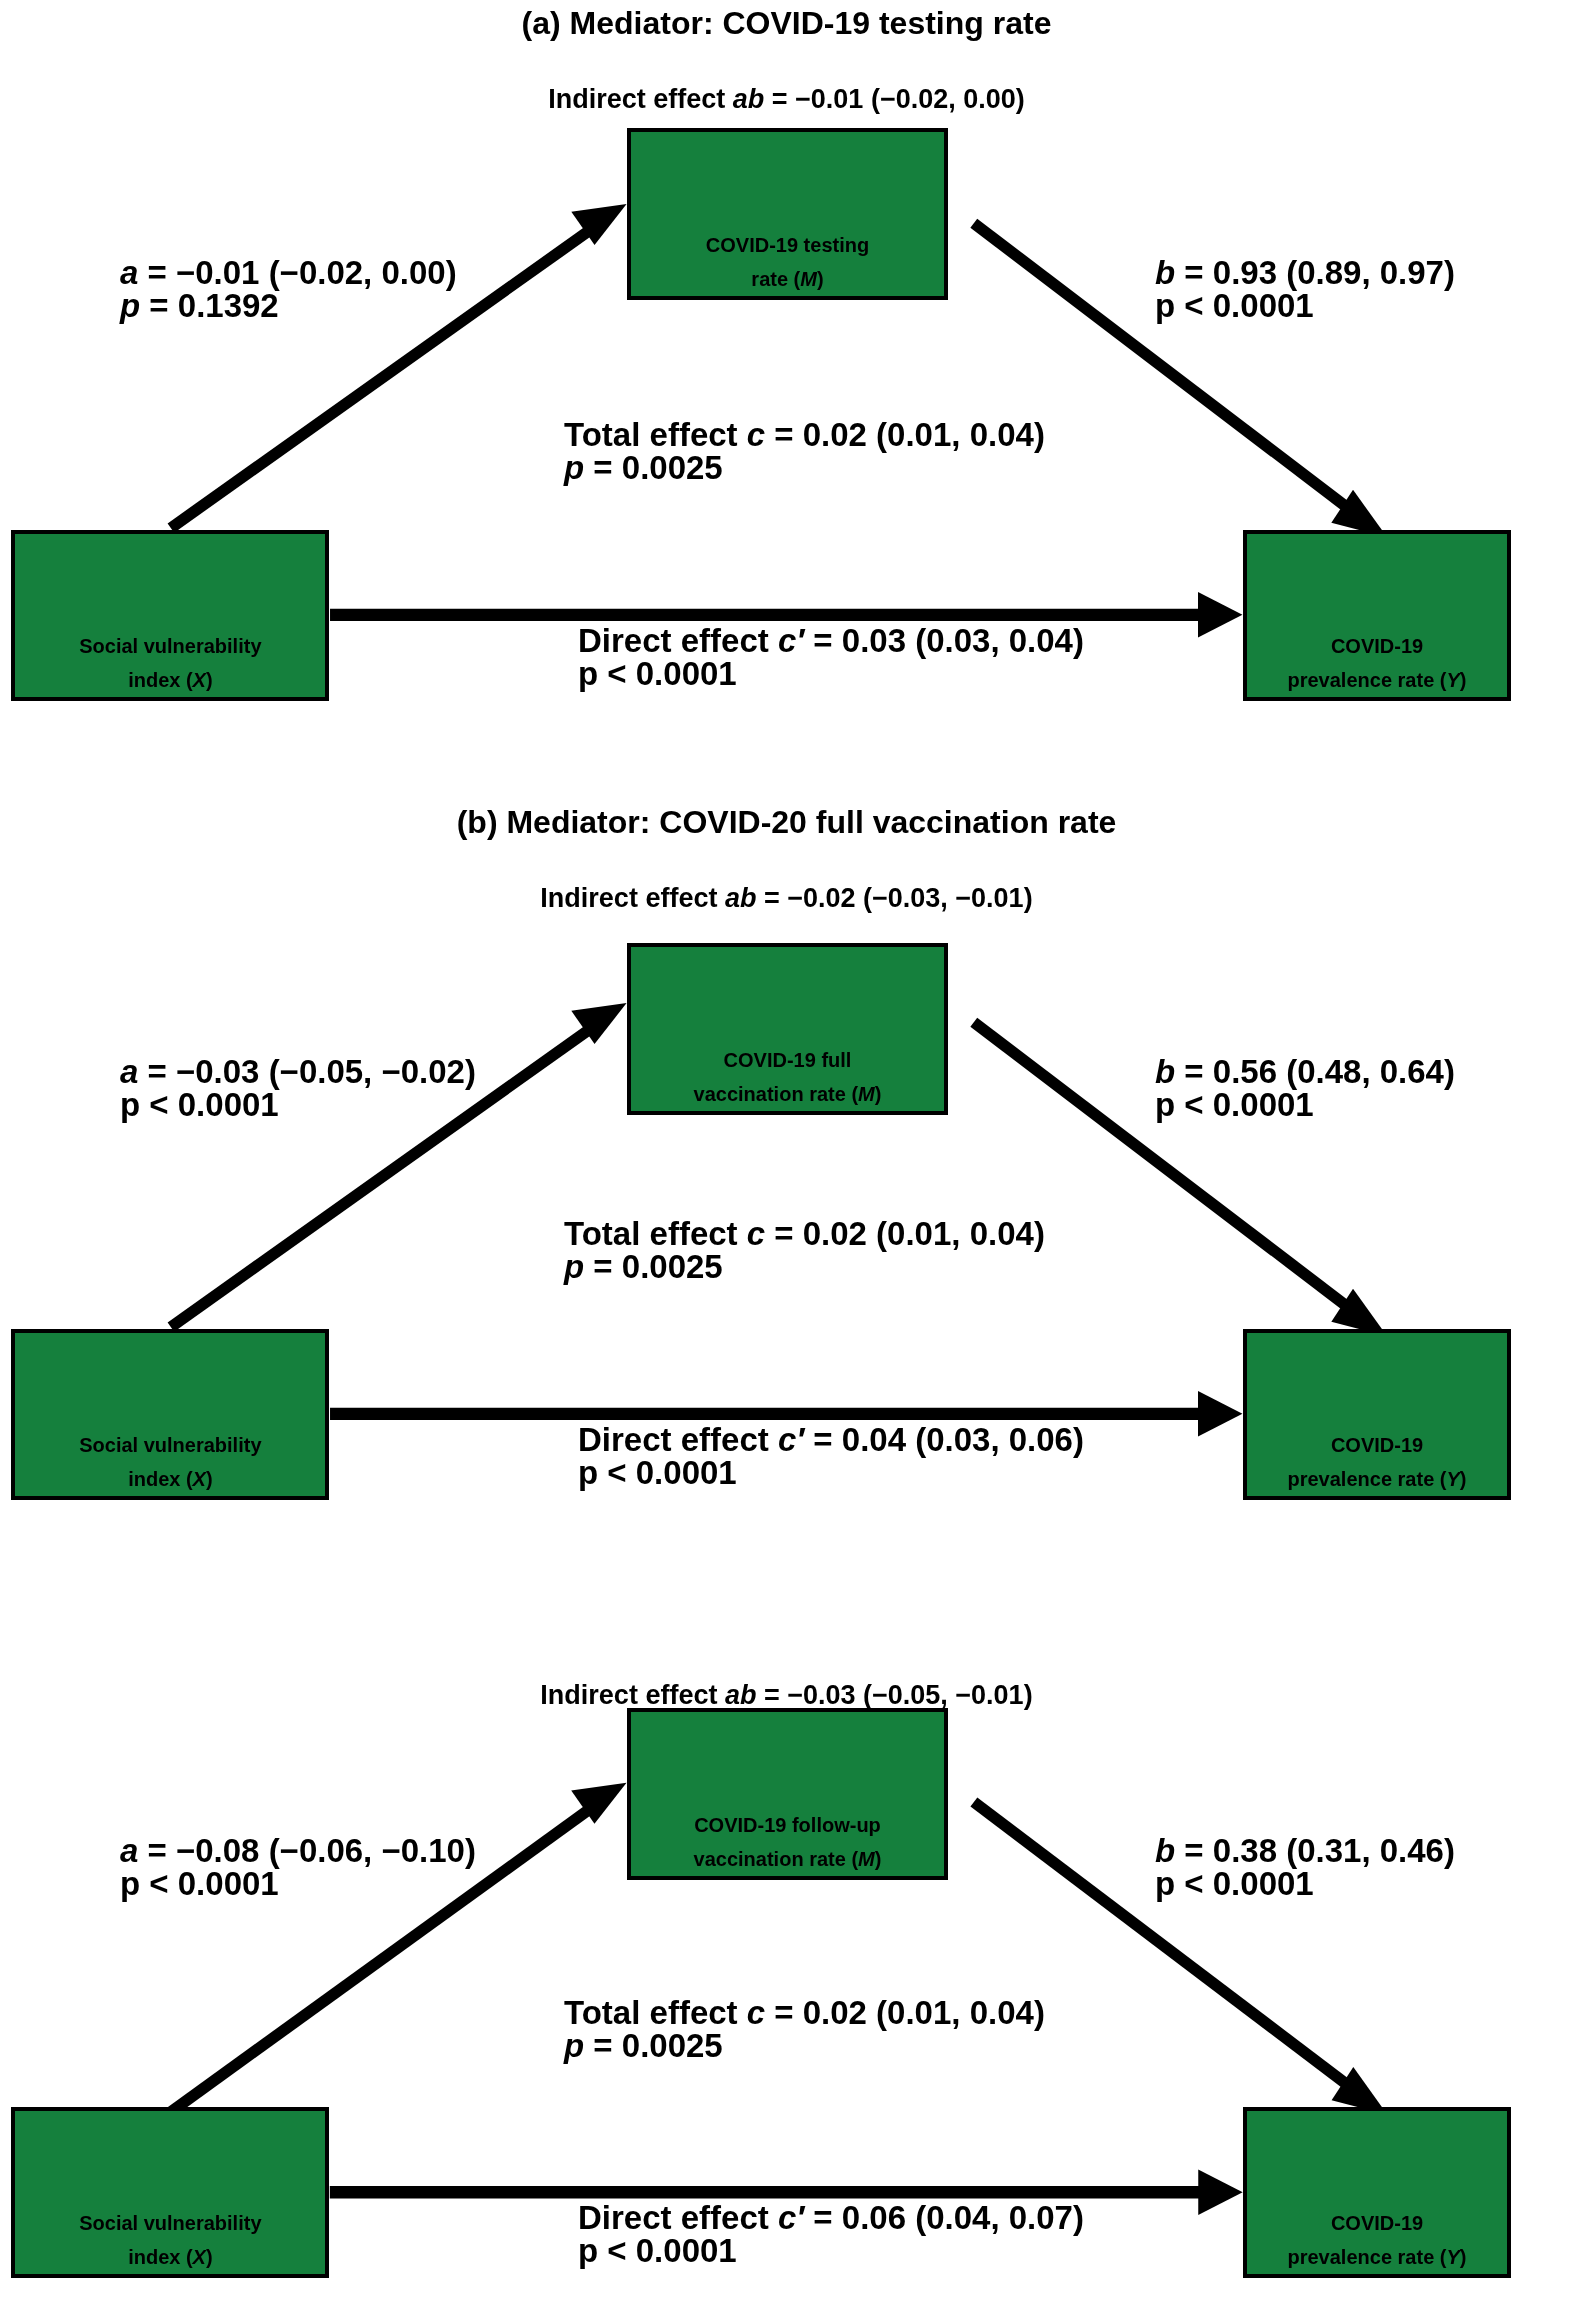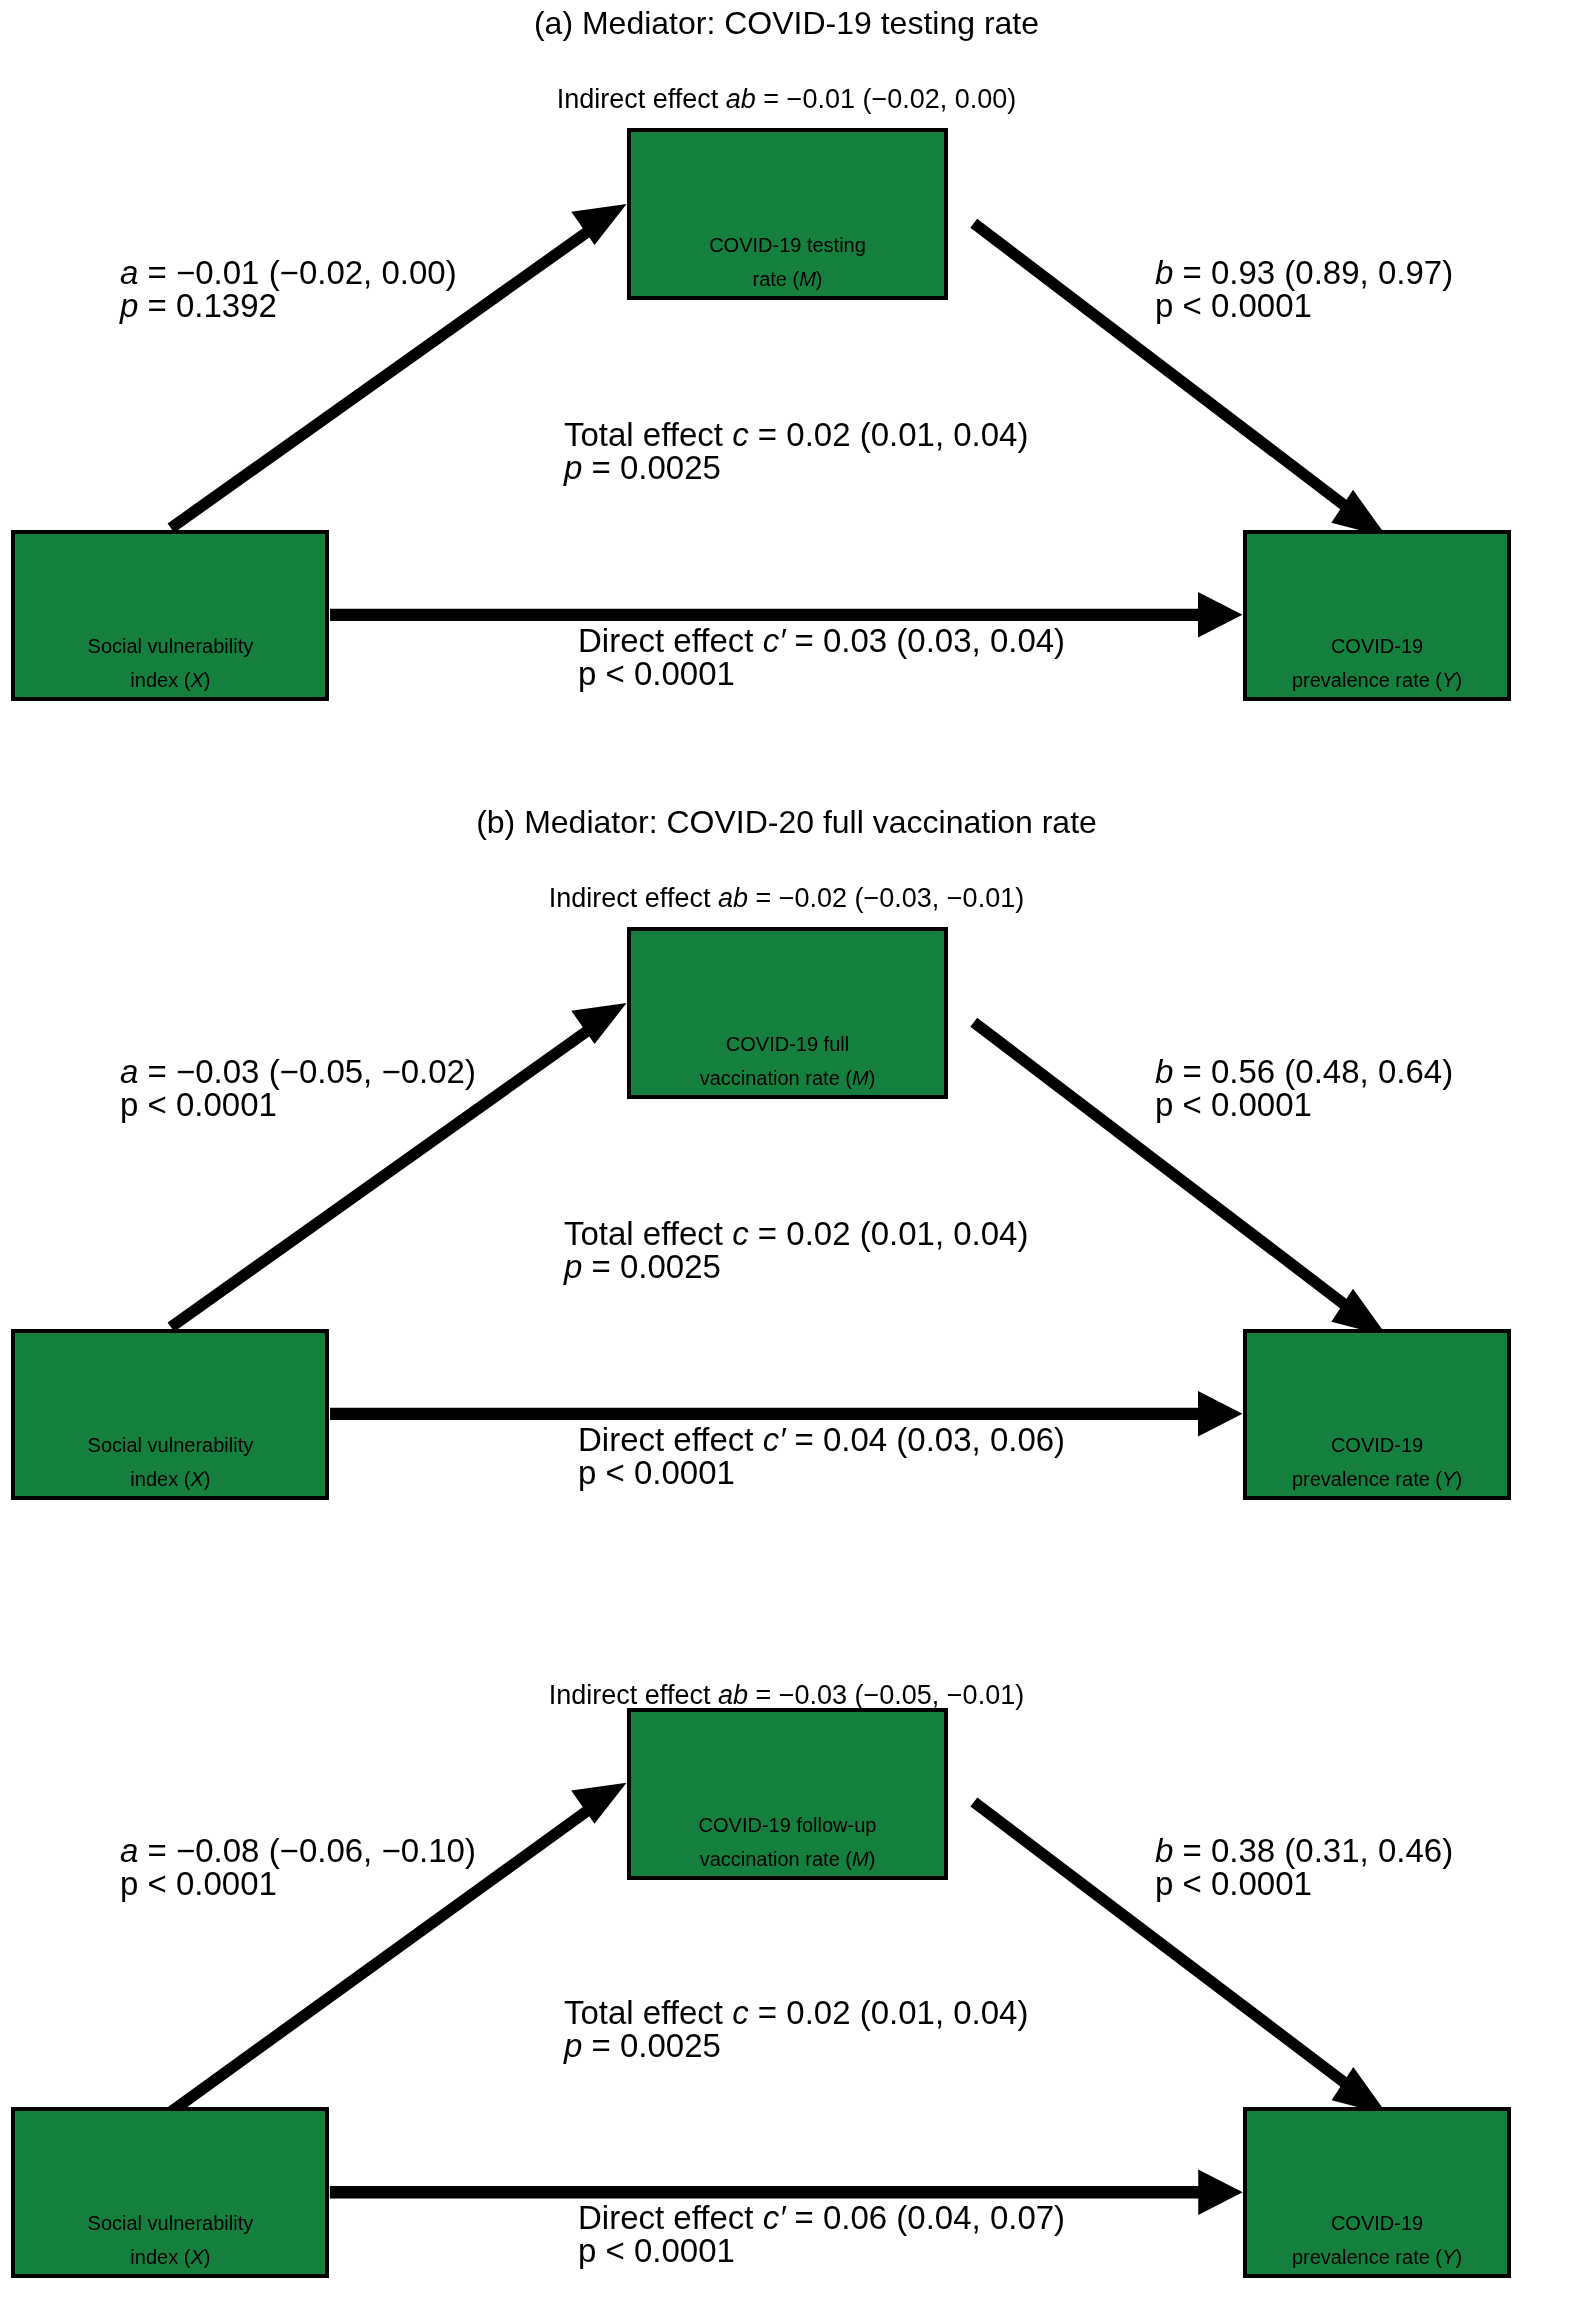--- a/index.html
+++ b/index.html
@@ -3,21 +3,21 @@
 <meta charset="utf-8">
 <style>
   html,body{margin:0;padding:0;background:#ffffff;}
   body{
     width:1573px;height:2319px;
     font-family:"Liberation Sans", sans-serif;
     color:#000000;
     position:relative;
     overflow:hidden;
   }
-  .panel{position:absolute;left:0;width:1312px;}
+  .panel{position:absolute;left:0;width:1312px;font-weight:bold;}
   .panel-title{
     position:absolute;left:0;width:1573px;text-align:center;
     font-size:32px;line-height:36px;white-space:nowrap;
   }
   .indirect-label{
     position:absolute;left:0;width:1573px;text-align:center;
     font-size:27px;line-height:32px;white-space:nowrap;
   }
   .node{
     position:absolute;box-sizing:border-box;
@@ -119,21 +119,21 @@
     <g>
       <line x1="1884" y1="432" x2="2630" y2="1000" stroke="#000" stroke-width="22"></line>
       <polygon points="2684,1040 2618,948 2576,1012" fill="#000"></polygon>
     </g>
     <g>
       <line x1="638" y1="1190" x2="2340" y2="1190" stroke="#000" stroke-width="24"></line>
       <polygon points="2404,1190 2318,1146 2318,1234" fill="#000"></polygon>
     </g>
   </svg>
 
-  <div class="node node-m" style="top:128px;">
+  <div class="node node-m" style="top:144px;">
     <span class="txt">
       <span>COVID-19 full</span><br>
       <span>vaccination rate (<em>M</em>)</span>
     </span>
   </div>
 
   <div class="node node-x" style="top:530px;">
     <span class="txt">
       <span>Social vulnerability</span><br>
       <span>index (<em>X</em>)</span>

